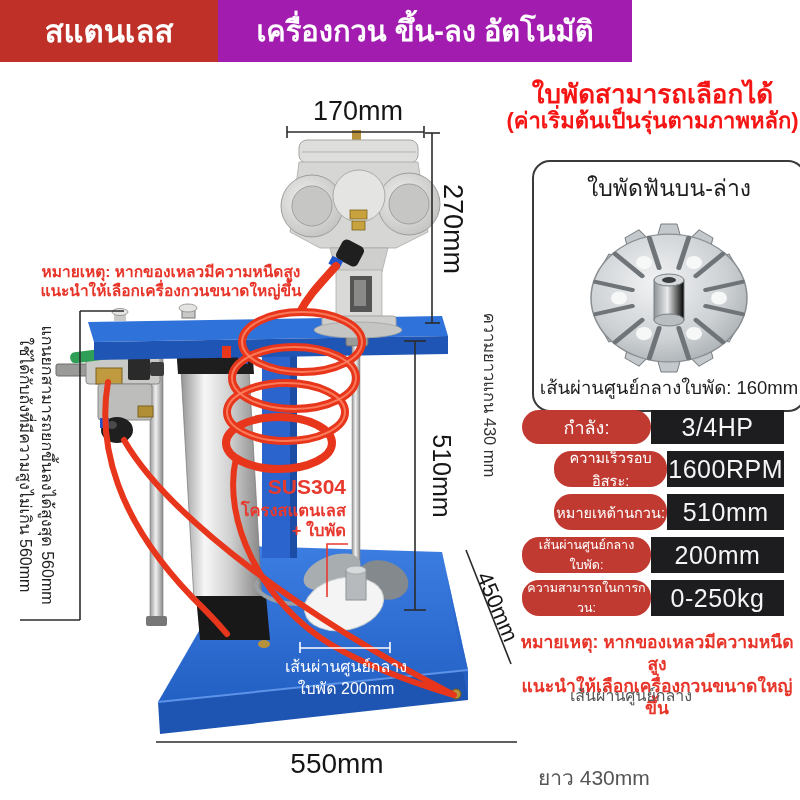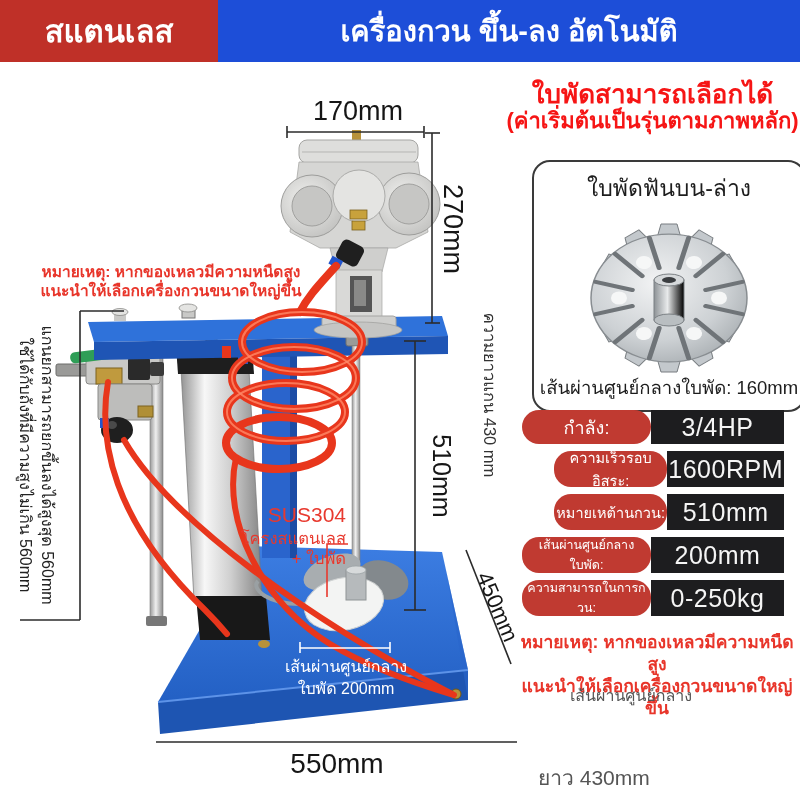--- a/index.html
+++ b/index.html
@@ -1,19 +1,19 @@
 <!DOCTYPE html>
 <html><head>
 <meta charset="utf-8">
 <style>
   html,body{margin:0;padding:0;background:#fff;}
   .page{position:relative;width:800px;height:800px;background:#fff;overflow:hidden;
         font-family:"Liberation Sans","DejaVu Sans",sans-serif;}
   
-  .hdr{position:absolute;left:0;top:0;width:800px;height:62px;background:#1d4ed8;display:flex;}
+  .hdr{position:absolute;left:0;top:0;width:632px;height:62px;background:#a21caf;display:flex;}
   .hdr-brand{width:218px;height:62px;background:#bf3028;color:#fff;display:flex;align-items:center;justify-content:center;
              font-size:31px;font-weight:bold;}
   .hdr-title{flex:1;color:#fff;display:flex;align-items:center;justify-content:center;font-size:29px;font-weight:bold;}
   
   .lbl{position:absolute;color:#111;}
   .center{text-align:center;}
   .rot90{transform:rotate(90deg);}
   
   .heading-red{position:absolute;left:505px;top:80px;width:295px;color:#f61515;font-weight:bold;text-align:center;line-height:1.12;}
   .heading-red .l1{font-size:26px;}
@@ -33,21 +33,21 @@
   .sz-a{font-size:18px;} .sz-b{font-size:14.5px;margin-left:32px;} .sz-c{font-size:12.5px;}
   
   .note{position:absolute;color:#e8352a;font-weight:bold;text-align:center;line-height:1.25;}
   .note-left{left:40px;top:262px;width:262px;font-size:15.5px;}
   .note-right{left:514px;top:632px;width:286px;font-size:17.5px;}
   
   .gray{color:#555;}
   .g160{left:558px;top:686px;width:146px;font-size:16px;line-height:1.3;}
   .gyav{left:538px;top:761px;width:180px;font-size:21px;}
   
-  .sus{position:absolute;left:236px;top:502px;width:110px;color:#e8392e;text-align:right;line-height:1.22;}
+  .sus{position:absolute;left:236px;top:474px;width:110px;color:#e8392e;text-align:right;line-height:1.22;font-weight:bold;}
   .sus .s1{font-size:21px;} .sus .s2{font-size:16.5px;}
   
   .dim{font-weight:400;color:#161616;}
   svg{position:absolute;left:0;top:0;}
 </style>
 </head>
 <body>
 
 <div class="page">
 

